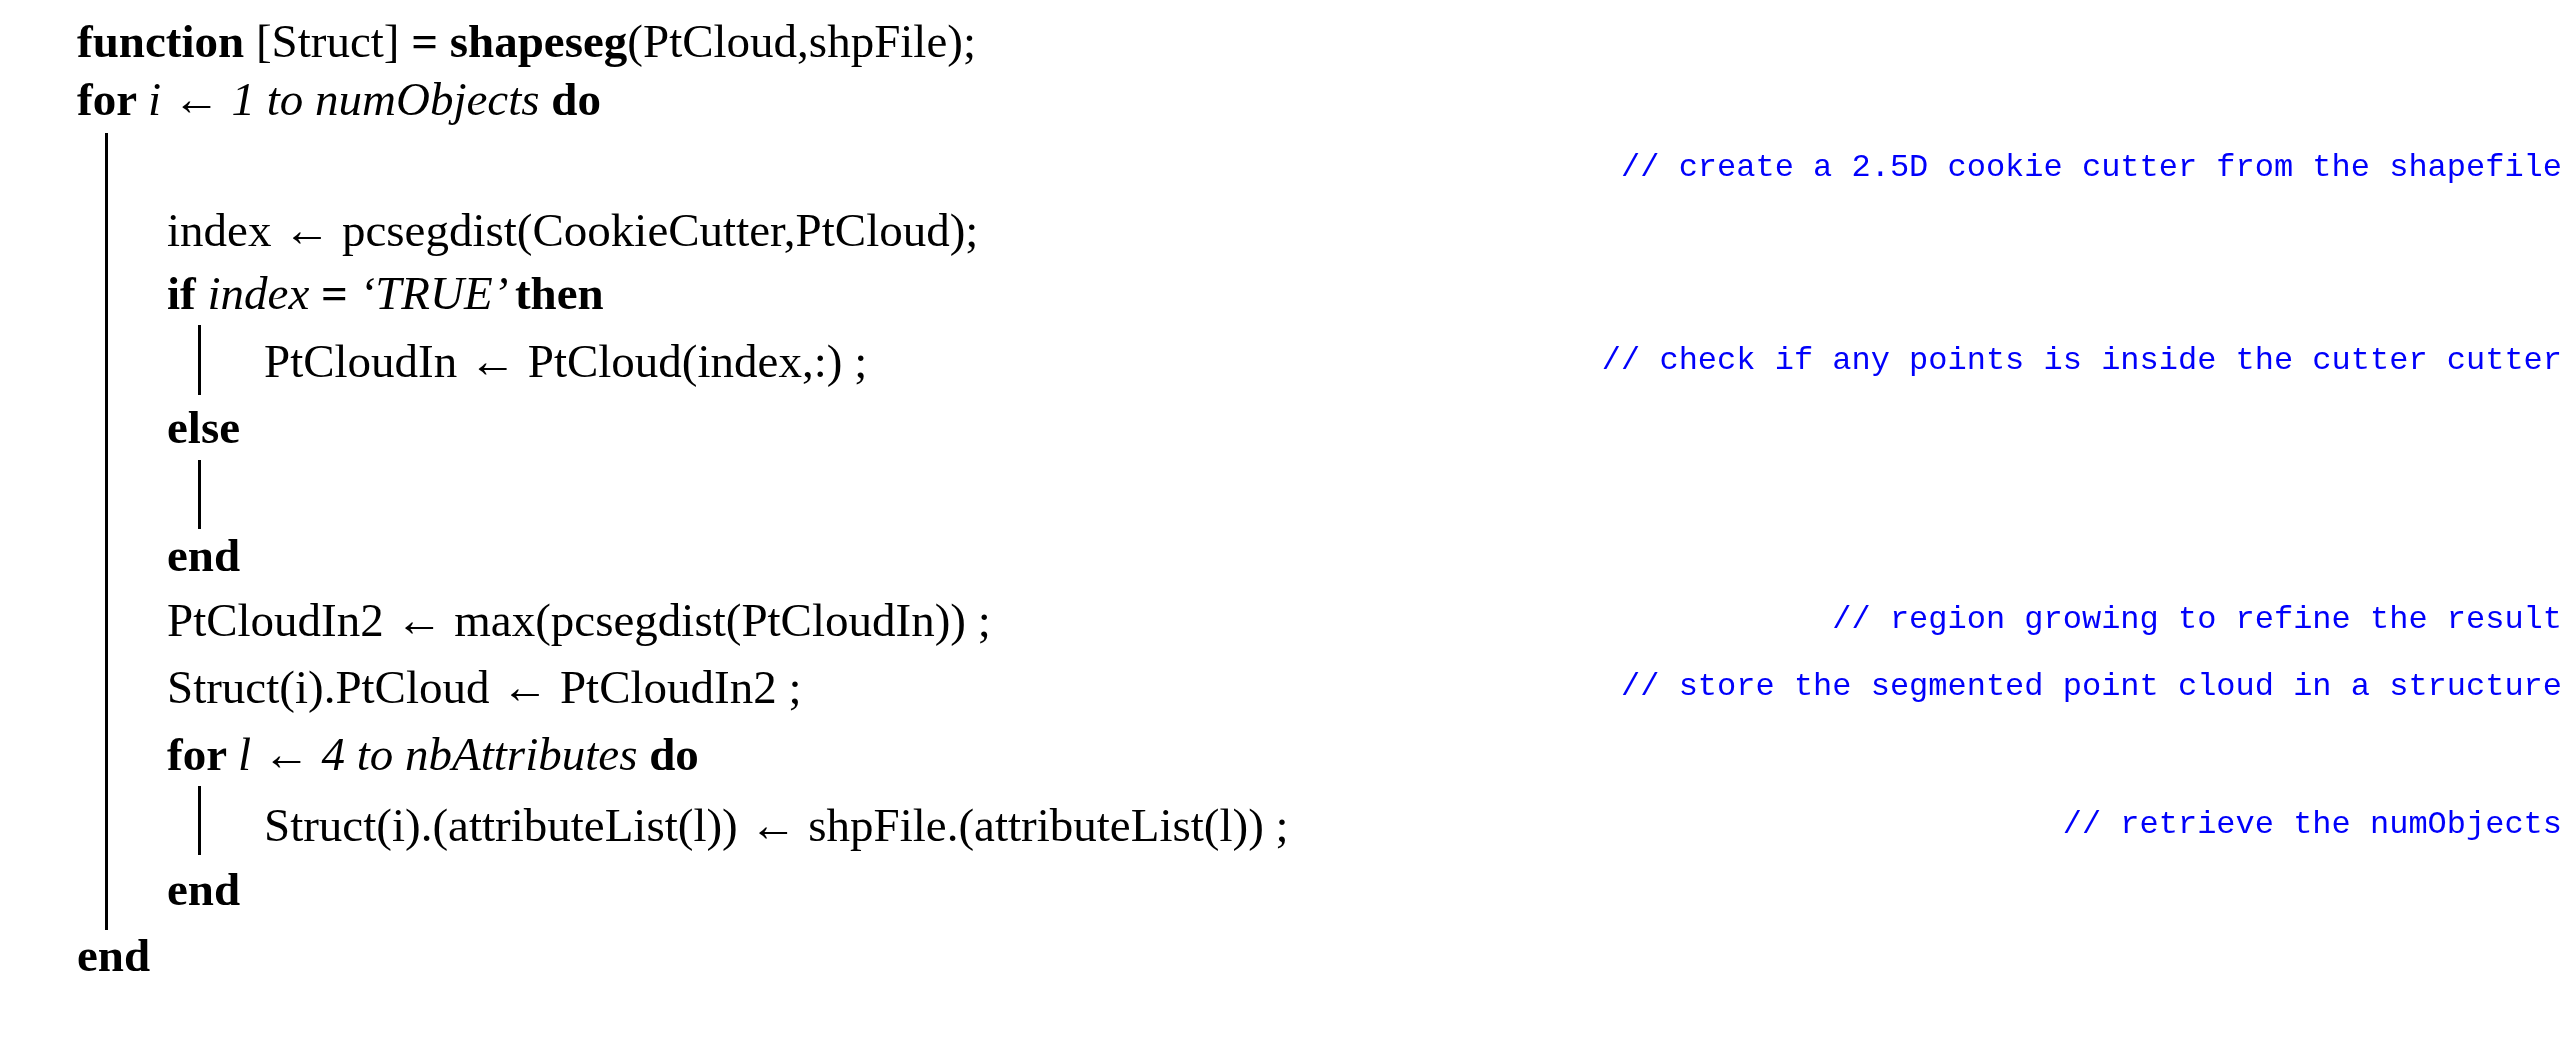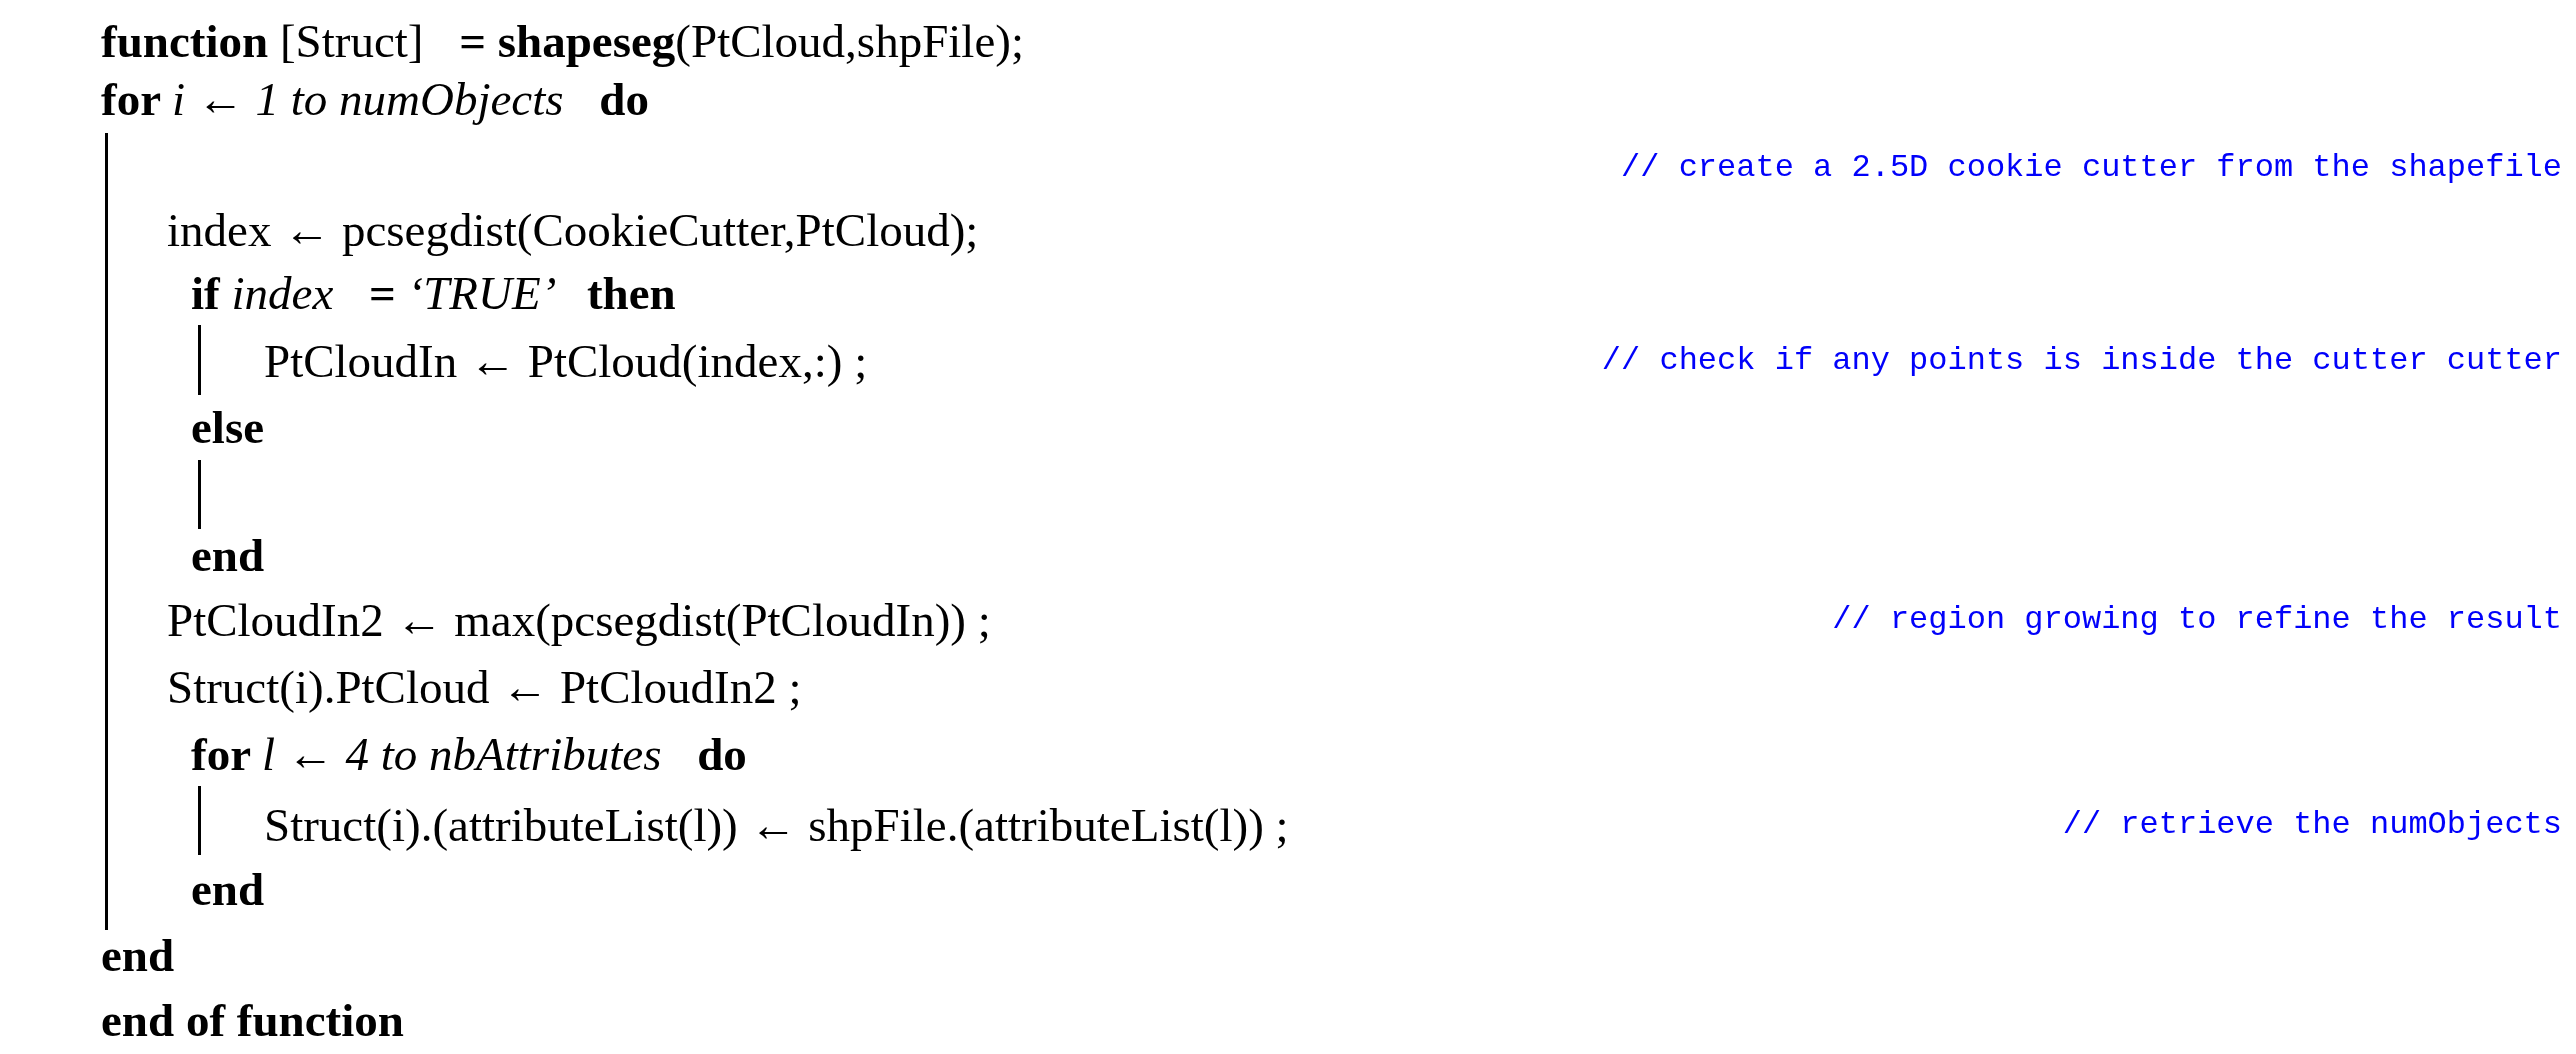--- a/index.html
+++ b/index.html
@@ -23,21 +23,21 @@
     line-height:66px;
     white-space:pre;
     font-family:"Liberation Serif","DejaVu Serif",serif;
     font-size:47px;
     color:var(--text-color);
   }
   .code-line .indent{display:inline-block;height:0.7px;}
   .ind0 .indent{width:77px;}
   .ind1 .indent{width:167px;}
   .ind2 .indent{width:264px;}
-  .kw{font-weight:bold;margin-left:24px;}
+  .kw{font-weight:bold;}
   .it{font-style:italic;}
   .plain{font-weight:normal;font-style:normal;text-align:center;}
   .comment{
     position:absolute;
     right:14px;
     top:0;
     line-height:66px;
     font-family:"Liberation Mono","DejaVu Sans Mono",monospace;
     font-size:32px;
     font-weight:normal;
@@ -77,26 +77,25 @@
   <div class="code-line ind2" style="top:328px"><span class="indent"></span><span class="plain">PtCloudIn ← PtCloud(index,:) ;</span><span class="comment">// check if any points is inside the cutter cutter</span></div>
 
   <div class="code-line ind1" style="top:394px"><span class="indent"></span><span class="kw">else</span></div>
 
   <div class="code-line ind2" style="top:458px"><span class="indent"></span></div>
 
   <div class="code-line ind1" style="top:522px"><span class="indent"></span><span class="kw">end</span></div>
 
   <div class="code-line ind1" style="top:587px"><span class="indent"></span><span class="plain">PtCloudIn2 ← max(pcsegdist(PtCloudIn)) ;</span><span class="comment">// region growing to refine the result</span></div>
 
-  <div class="code-line ind1" style="top:654px"><span class="indent"></span><span class="plain">Struct(i).PtCloud ← PtCloudIn2 ;</span></div>
+  <div class="code-line ind1" style="top:654px"><span class="indent"></span><span class="plain">Struct(i).PtCloud ← PtCloudIn2 ;</span><span class="comment">// store the segmented point cloud in a structure</span></div>
 
   <div class="code-line ind1" style="top:721px"><span class="indent"></span><span class="kw">for </span><span class="it">l ← 4 to nbAttributes </span><span class="kw">do</span></div>
 
   <div class="code-line ind2" style="top:792px"><span class="indent"></span><span class="plain">Struct(i).(attributeList(l)) ← shpFile.(attributeList(l)) ;</span><span class="comment">// retrieve the numObjects</span></div>
 
   <div class="code-line ind1" style="top:856px"><span class="indent"></span><span class="kw">end</span></div>
 
   <div class="code-line ind0" style="top:922px"><span class="indent"></span><span class="kw">end</span></div>
 
-  <div class="code-line ind0" style="top:987px"><span class="indent"></span><span class="kw">end of function</span></div>
 
 </div>
 
 
 </body></html>

